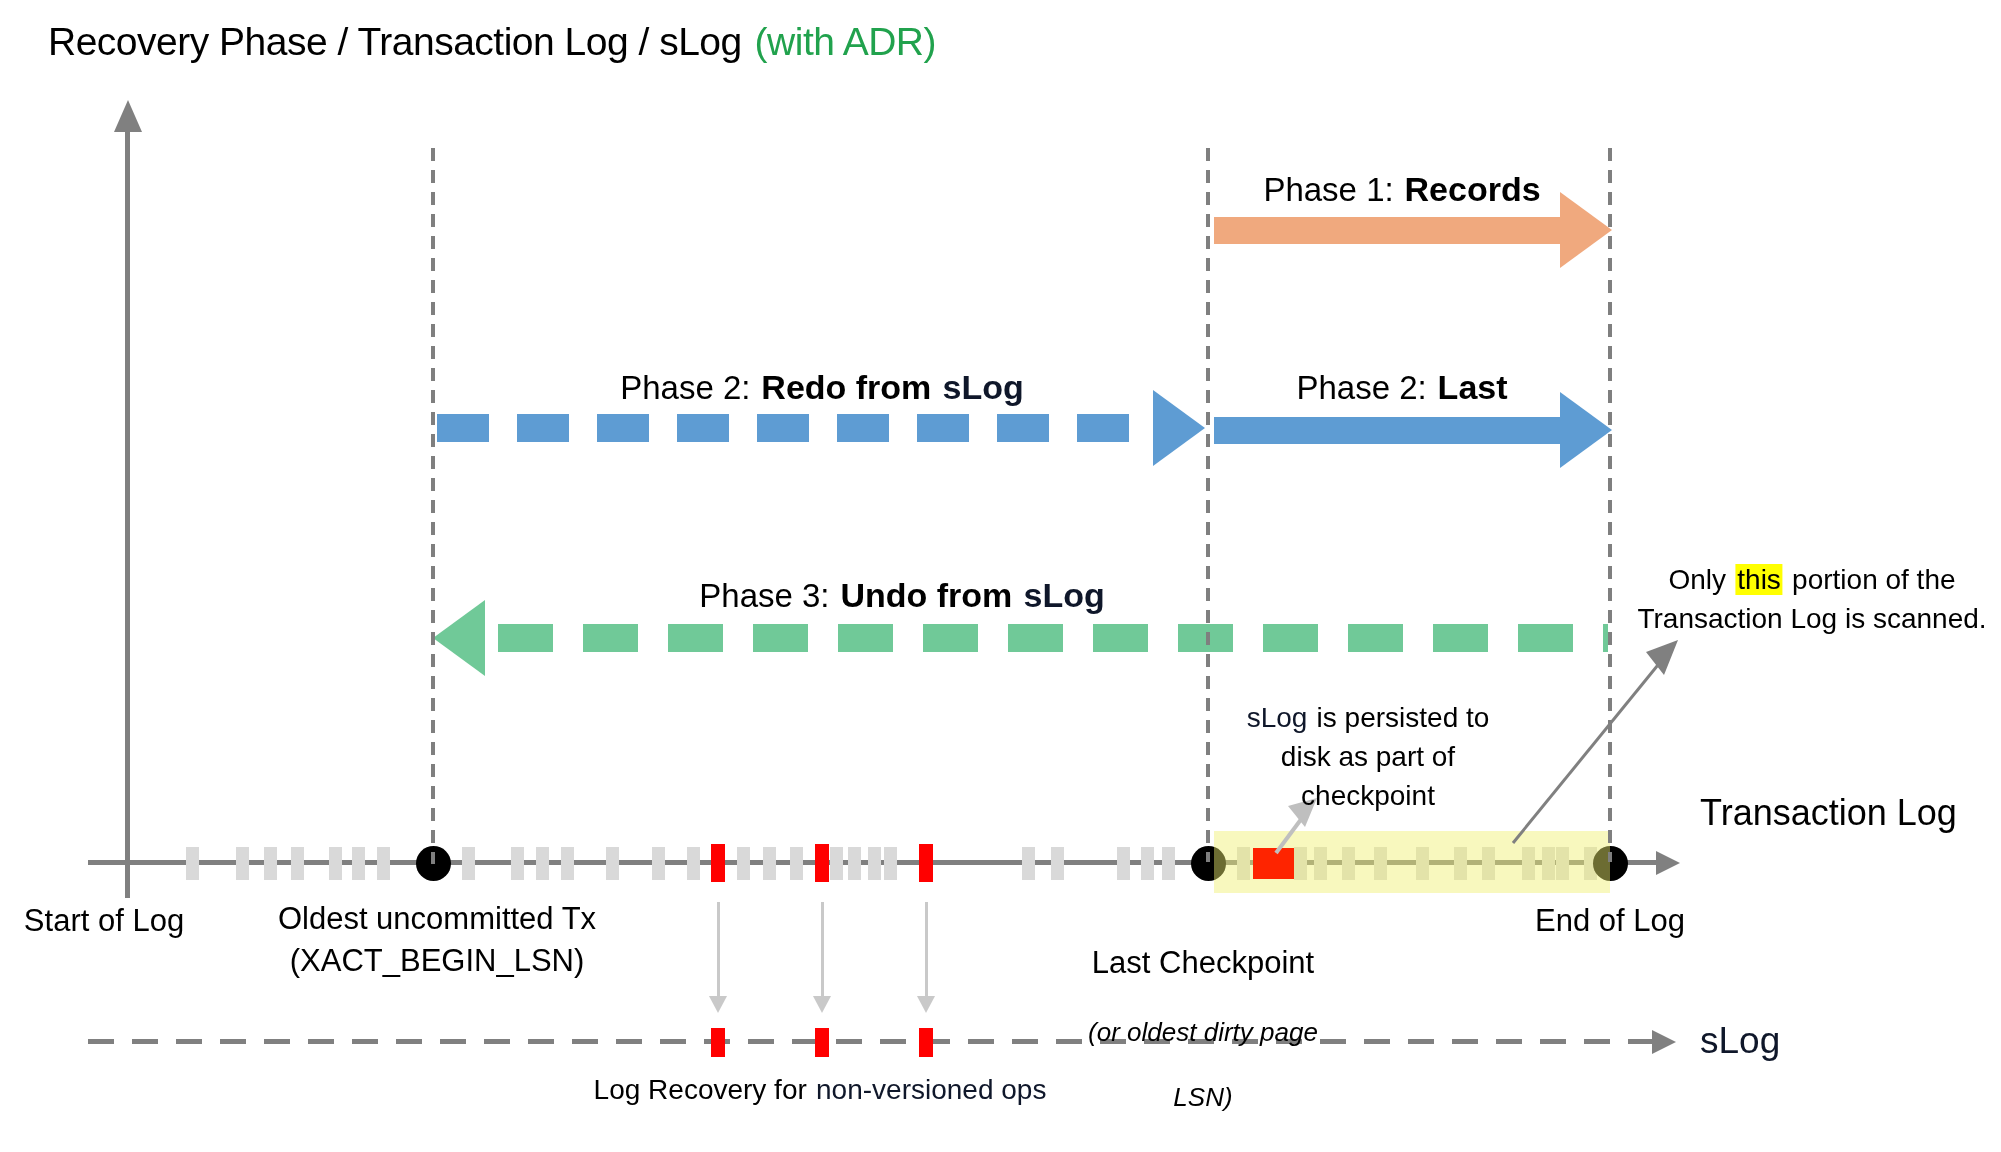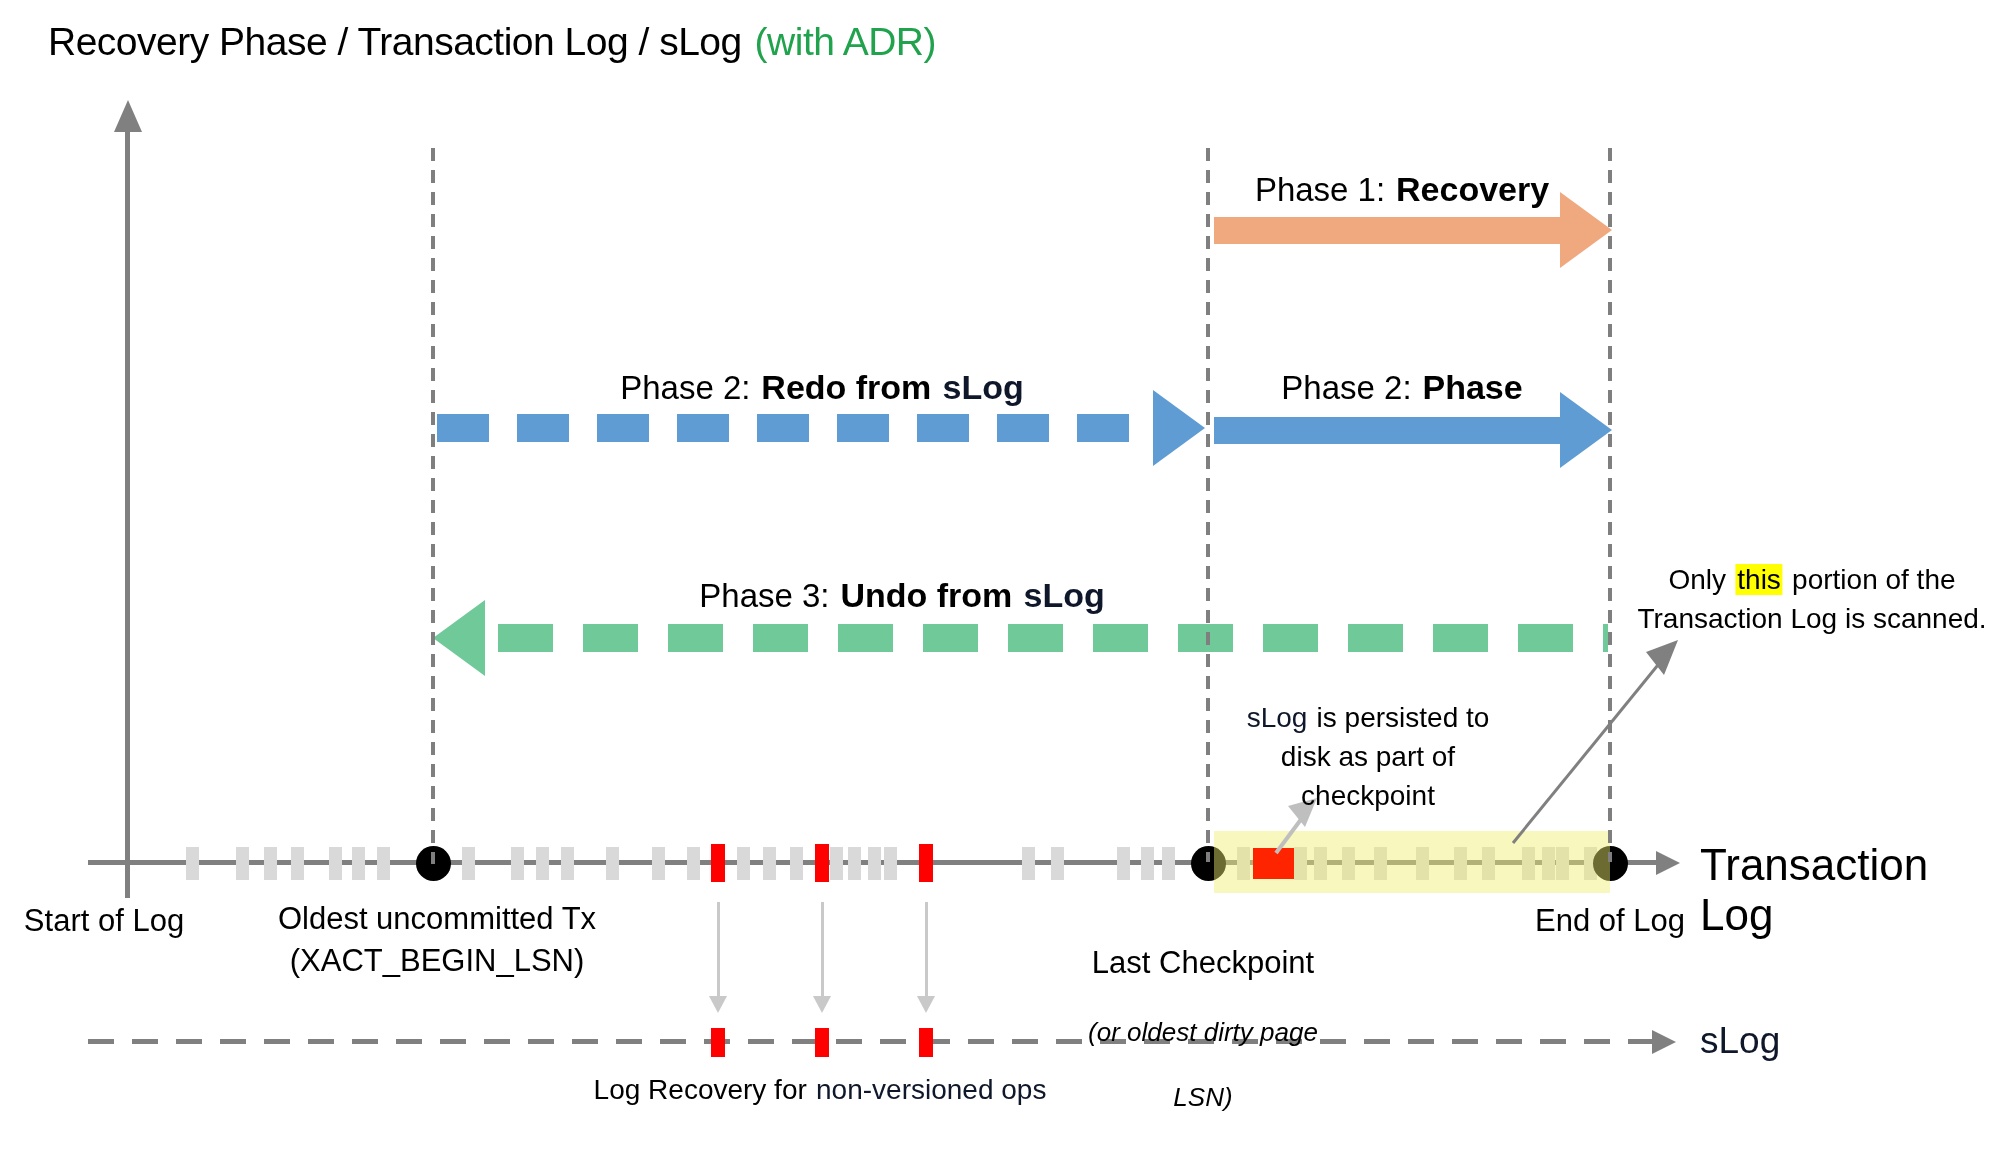--- a/index.html
+++ b/index.html
@@ -94,21 +94,21 @@
   #persist-note{left:1368px;top:698px;}
   #copy-note{left:820px;top:1070px;}
 
   
   .axis-label{font-size:31px;line-height:42px;white-space:nowrap;z-index:7;}
   #start-of-log-label{left:104px;top:900px;}
   #oldest-tx-label{left:437px;top:898px;}
   #checkpoint-label{left:1203px;top:942px;}
   #checkpoint-label .sub{font-size:26px;font-style:italic;line-height:34px;margin-top:31px;}
   #end-of-log-label{left:1610px;top:900px;}
-  #transaction-log-label{left:1700px;top:840px;font-size:44px;z-index:7;}
+  #transaction-log-label{left:1700px;top:792px;font-size:36px;z-index:7;}
 
   
   #slog-line{left:88px;top:1039px;width:1568px;height:5px;
     background:repeating-linear-gradient(90deg,#808080 0 26px,transparent 26px 44px);}
   #slog-head{left:1652px;top:1030px;width:0;height:0;
     border-top:12px solid transparent;border-bottom:12px solid transparent;
     border-left:24px solid #808080;}
   #slog-label{left:1700px;top:1020px;font-size:37px;z-index:7;}
 
   
@@ -183,29 +183,29 @@
       <div class="down-line" style="left: 925px;"></div>
       <div class="down-head" style="left: 917px;"></div>
       <div class="slog-red-tick" style="left: 919px;"></div>
       <div class="dot" style="left: 416px;"></div>
       <div class="dot" style="left: 1191px;"></div>
       <div class="dot" style="left: 1593px;"></div>
     </div>
 
   <div class="abs" id="slog-persist-square"></div>
 
-  <div class="abs phase-label center" id="phase1-label"><span class="gap">Phase 1:</span><b>Recovery</b></div>
+  <div class="abs phase-label center" id="phase1-label"><span class="gap">Phase 1:</span><b>Records</b></div>
   <div class="abs" id="p1-body"></div>
   <div class="abs" id="p1-head"></div>
 
   <div class="abs phase-label center" id="phase2-slog-label"><span class="gap">Phase 2:</span><b class="gap">Redo from</b><b class="red">sLog</b></div>
   <div class="abs" id="p2d-body"></div>
   <div class="abs" id="p2d-head"></div>
 
-  <div class="abs phase-label center" id="phase2-label"><span class="gap">Phase 2:</span><b>Phase</b></div>
+  <div class="abs phase-label center" id="phase2-label"><span class="gap">Phase 2:</span><b>Last</b></div>
   <div class="abs" id="p2-body"></div>
   <div class="abs" id="p2-head"></div>
 
   <div class="abs phase-label center" id="phase3-label"><span class="gap">Phase 3:</span><b class="gap">Undo from</b><b class="red">sLog</b></div>
   <div class="abs" id="p3-head"></div>
   <div class="abs" id="p3-body"></div>
 
   <div class="abs note center" id="persist-note">
     <div><span class="red gap">sLog</span><span>is persisted to</span></div>
     <div>disk as part of</div>

